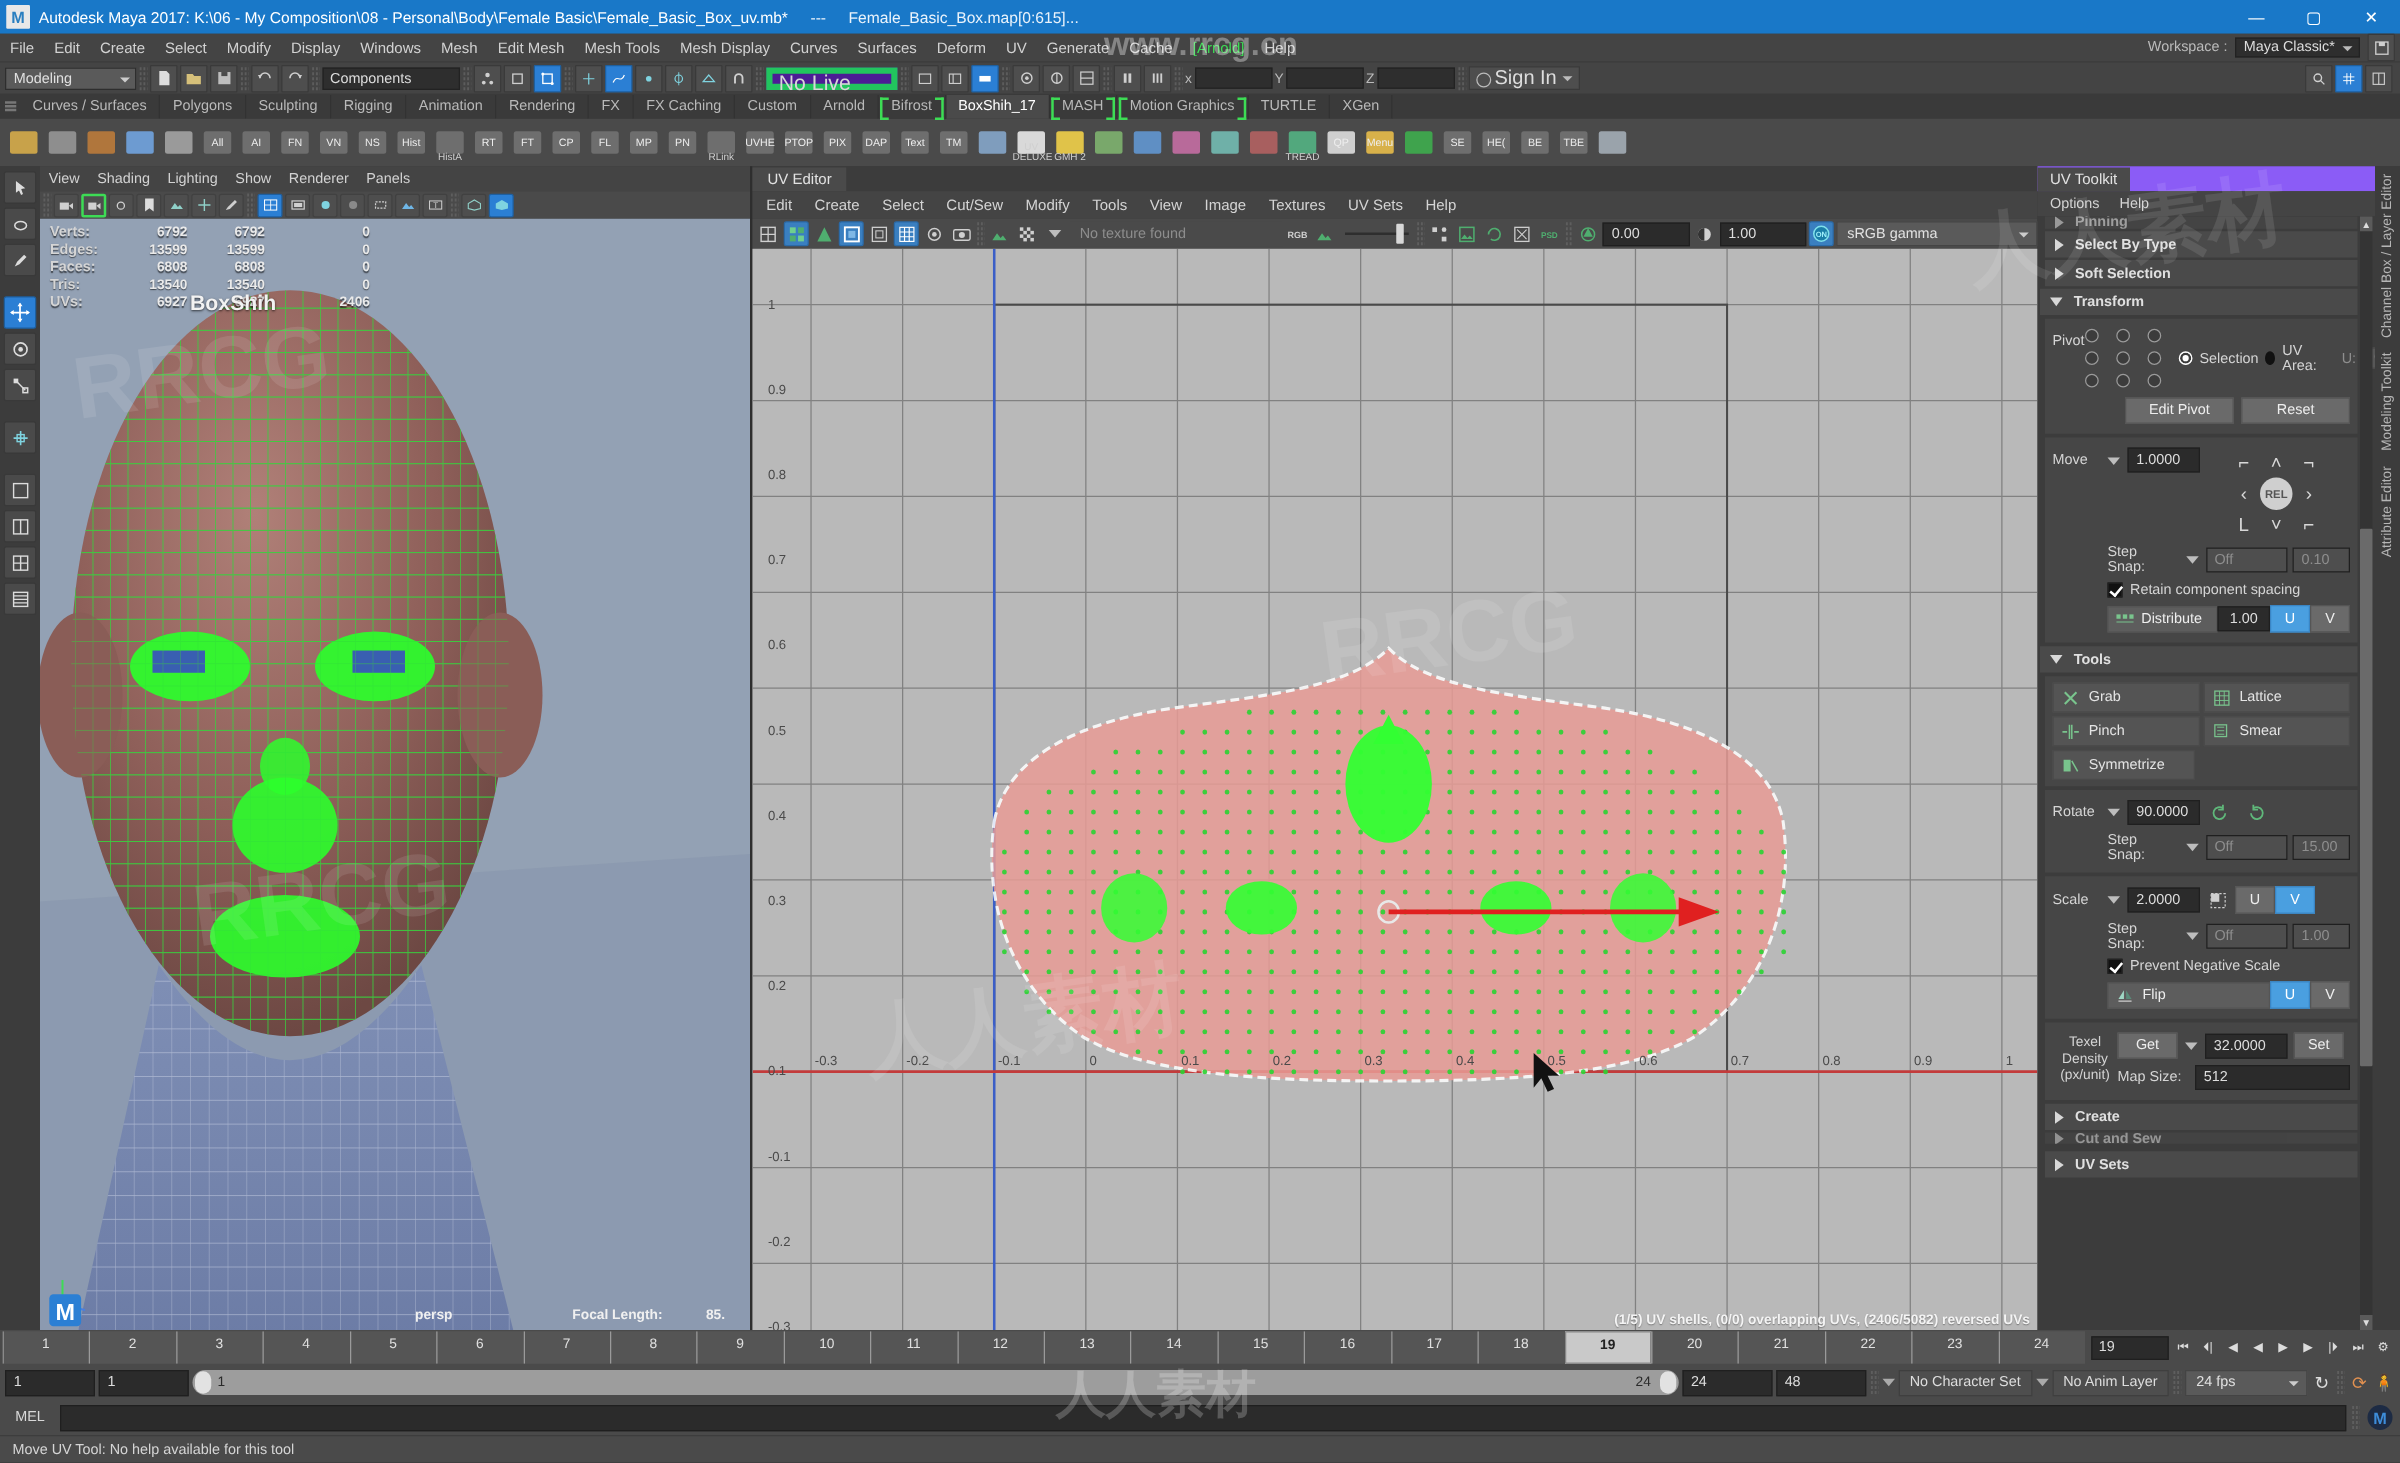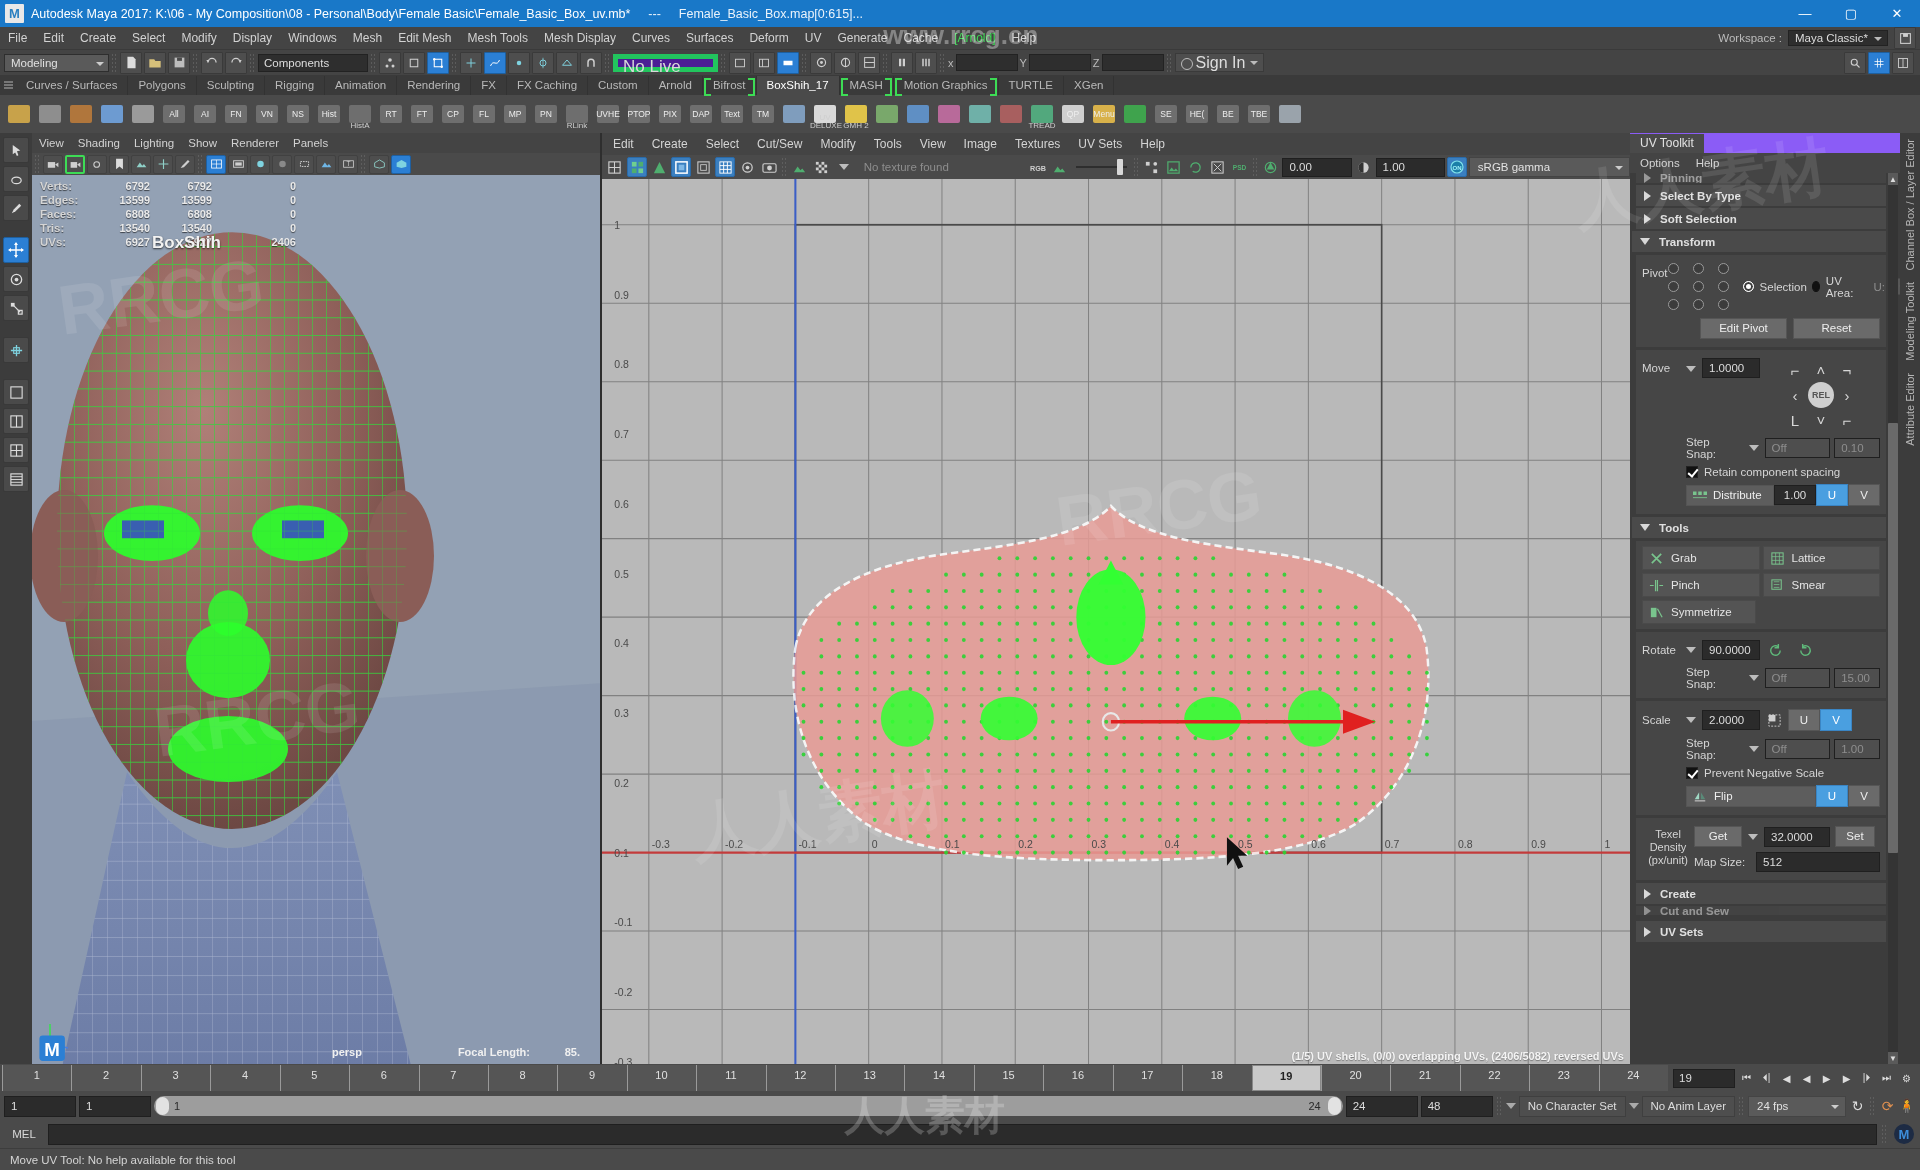--- a/index.html
+++ b/index.html
@@ -847,20 +847,23 @@
           <path d="M8 32 L2 38" stroke="#e04a4a" stroke-width="1.6"></path>
         </svg>
         <svg class="maya-badge" viewBox="0 0 40 40">
           <rect x="4" y="4" width="30" height="30" rx="4" fill="#2b7fd4"></rect>
           <text x="19" y="28" font-size="22" font-family="Liberation Sans" fill="#fff" text-anchor="middle" font-weight="bold">M</text>
         </svg>
       </div>
     </div>
 
     <div class="uv-col">
+      <div class="uv-title">
+        <div class="tab">UV Editor</div>
+      </div>
       <div class="uv-menubar">
         <div class="mi">Edit</div>
         <div class="mi">Create</div>
         <div class="mi">Select</div>
         <div class="mi">Cut/Sew</div>
         <div class="mi">Modify</div>
         <div class="mi">Tools</div>
         <div class="mi">View</div>
         <div class="mi">Image</div>
         <div class="mi">Textures</div>

